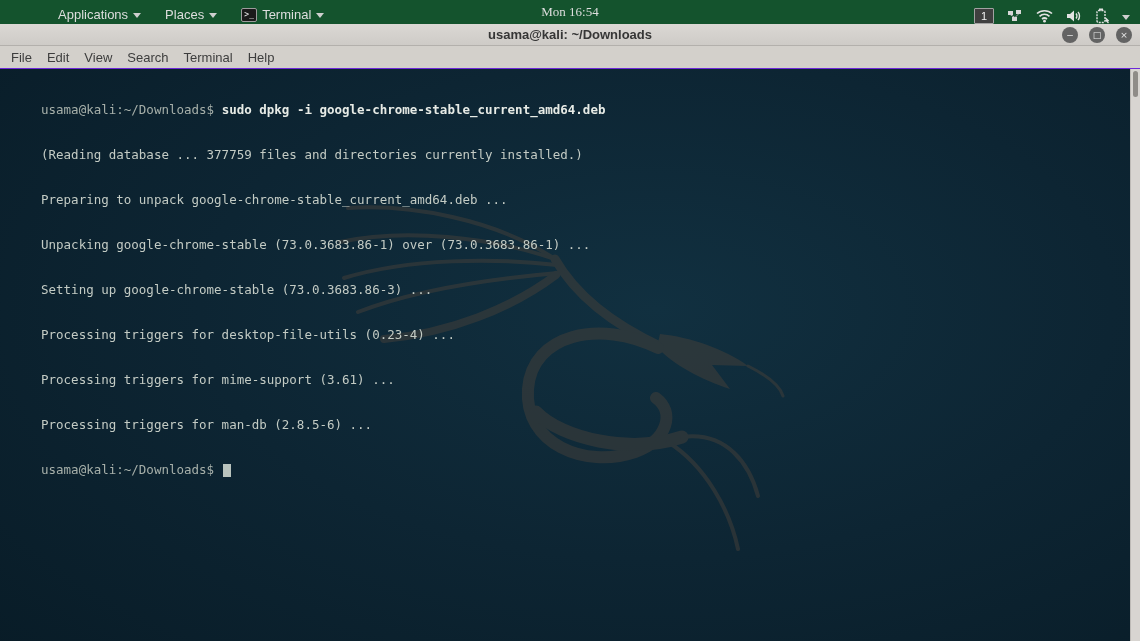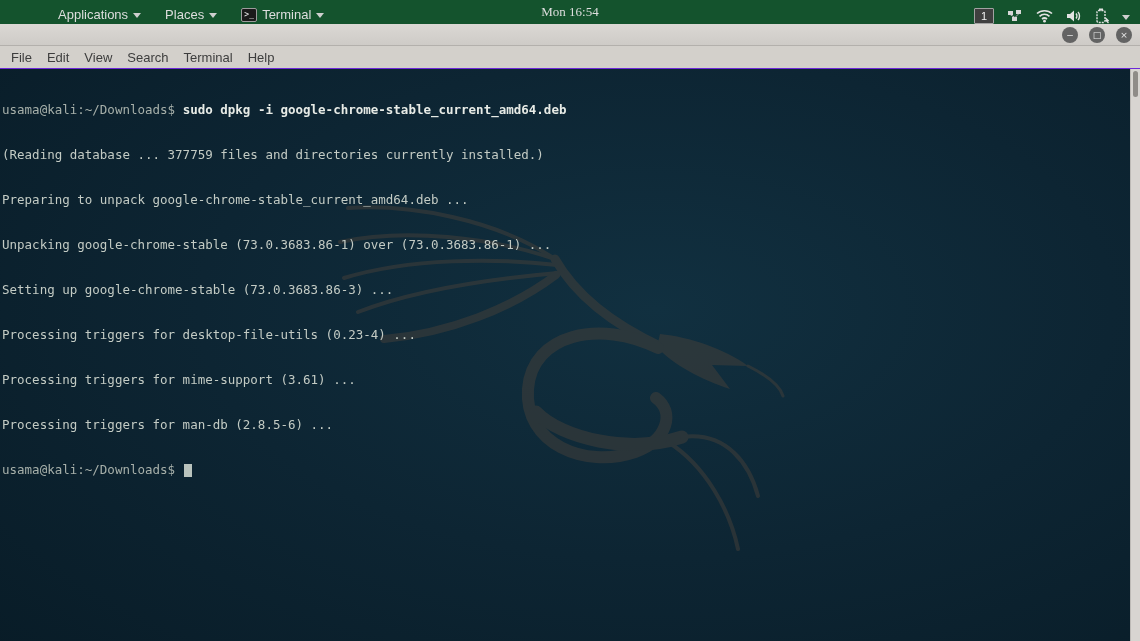--- a/index.html
+++ b/index.html
@@ -69,21 +69,21 @@
     display: flex; align-items: center; gap: 9px; padding-left: 8px;
     font-size: 13px; color: #3d3d3d; z-index: 20;
   }
   .menubar .menu-item { padding: 2px 3px; cursor: default; }
 
   
   .terminal {
     position: absolute; top: 69px; left: 0; width: 1130px; height: 572px;
     background:
       radial-gradient(ellipse 950px 520px at 58% 42%, #113040 0%, #0d2533 48%, #081b26 100%);
-    overflow: hidden; cursor: text;
+    overflow: hidden; cursor: text; padding-left: 39px;
   }
   .dragon {
     position: absolute; left: 300px; top: 65px; width: 520px; height: 430px;
     opacity: 0.5; pointer-events: none;
   }
   .term-text {
     position: relative; padding: 3px 2px; z-index: 2;
     font-family: "DejaVu Sans Mono", monospace;
     font-size: 12.5px; line-height: 15px; color: #c3cbc4;
     white-space: pre; 
@@ -160,20 +160,21 @@
         <rect x="4" y="0.5" width="4" height="2" fill="#e2e2e2"></rect>
         <rect x="2" y="2.5" width="8" height="12" rx="1.5" stroke="#e2e2e2" stroke-width="1.4" fill="none" stroke-dasharray="2 1"></rect>
         <path d="M10.5 10 L13 12.5 L11 12.5 L13.5 15" stroke="#e2e2e2" stroke-width="1.3" fill="none"></path>
       </svg>
     </span>
     <span class="caret"></span>
   </div>
 </div>
 
 <div class="titlebar">
+  <div class="titlebar-title">usama@kali: ~/Downloads</div>
   <div class="win-controls">
     <button class="win-btn">−</button>
     <button class="win-btn">□</button>
     <button class="win-btn">×</button>
   </div>
 </div>
 
 <div class="menubar">
   <span class="menu-item">File</span>
   <span class="menu-item">Edit</span>

